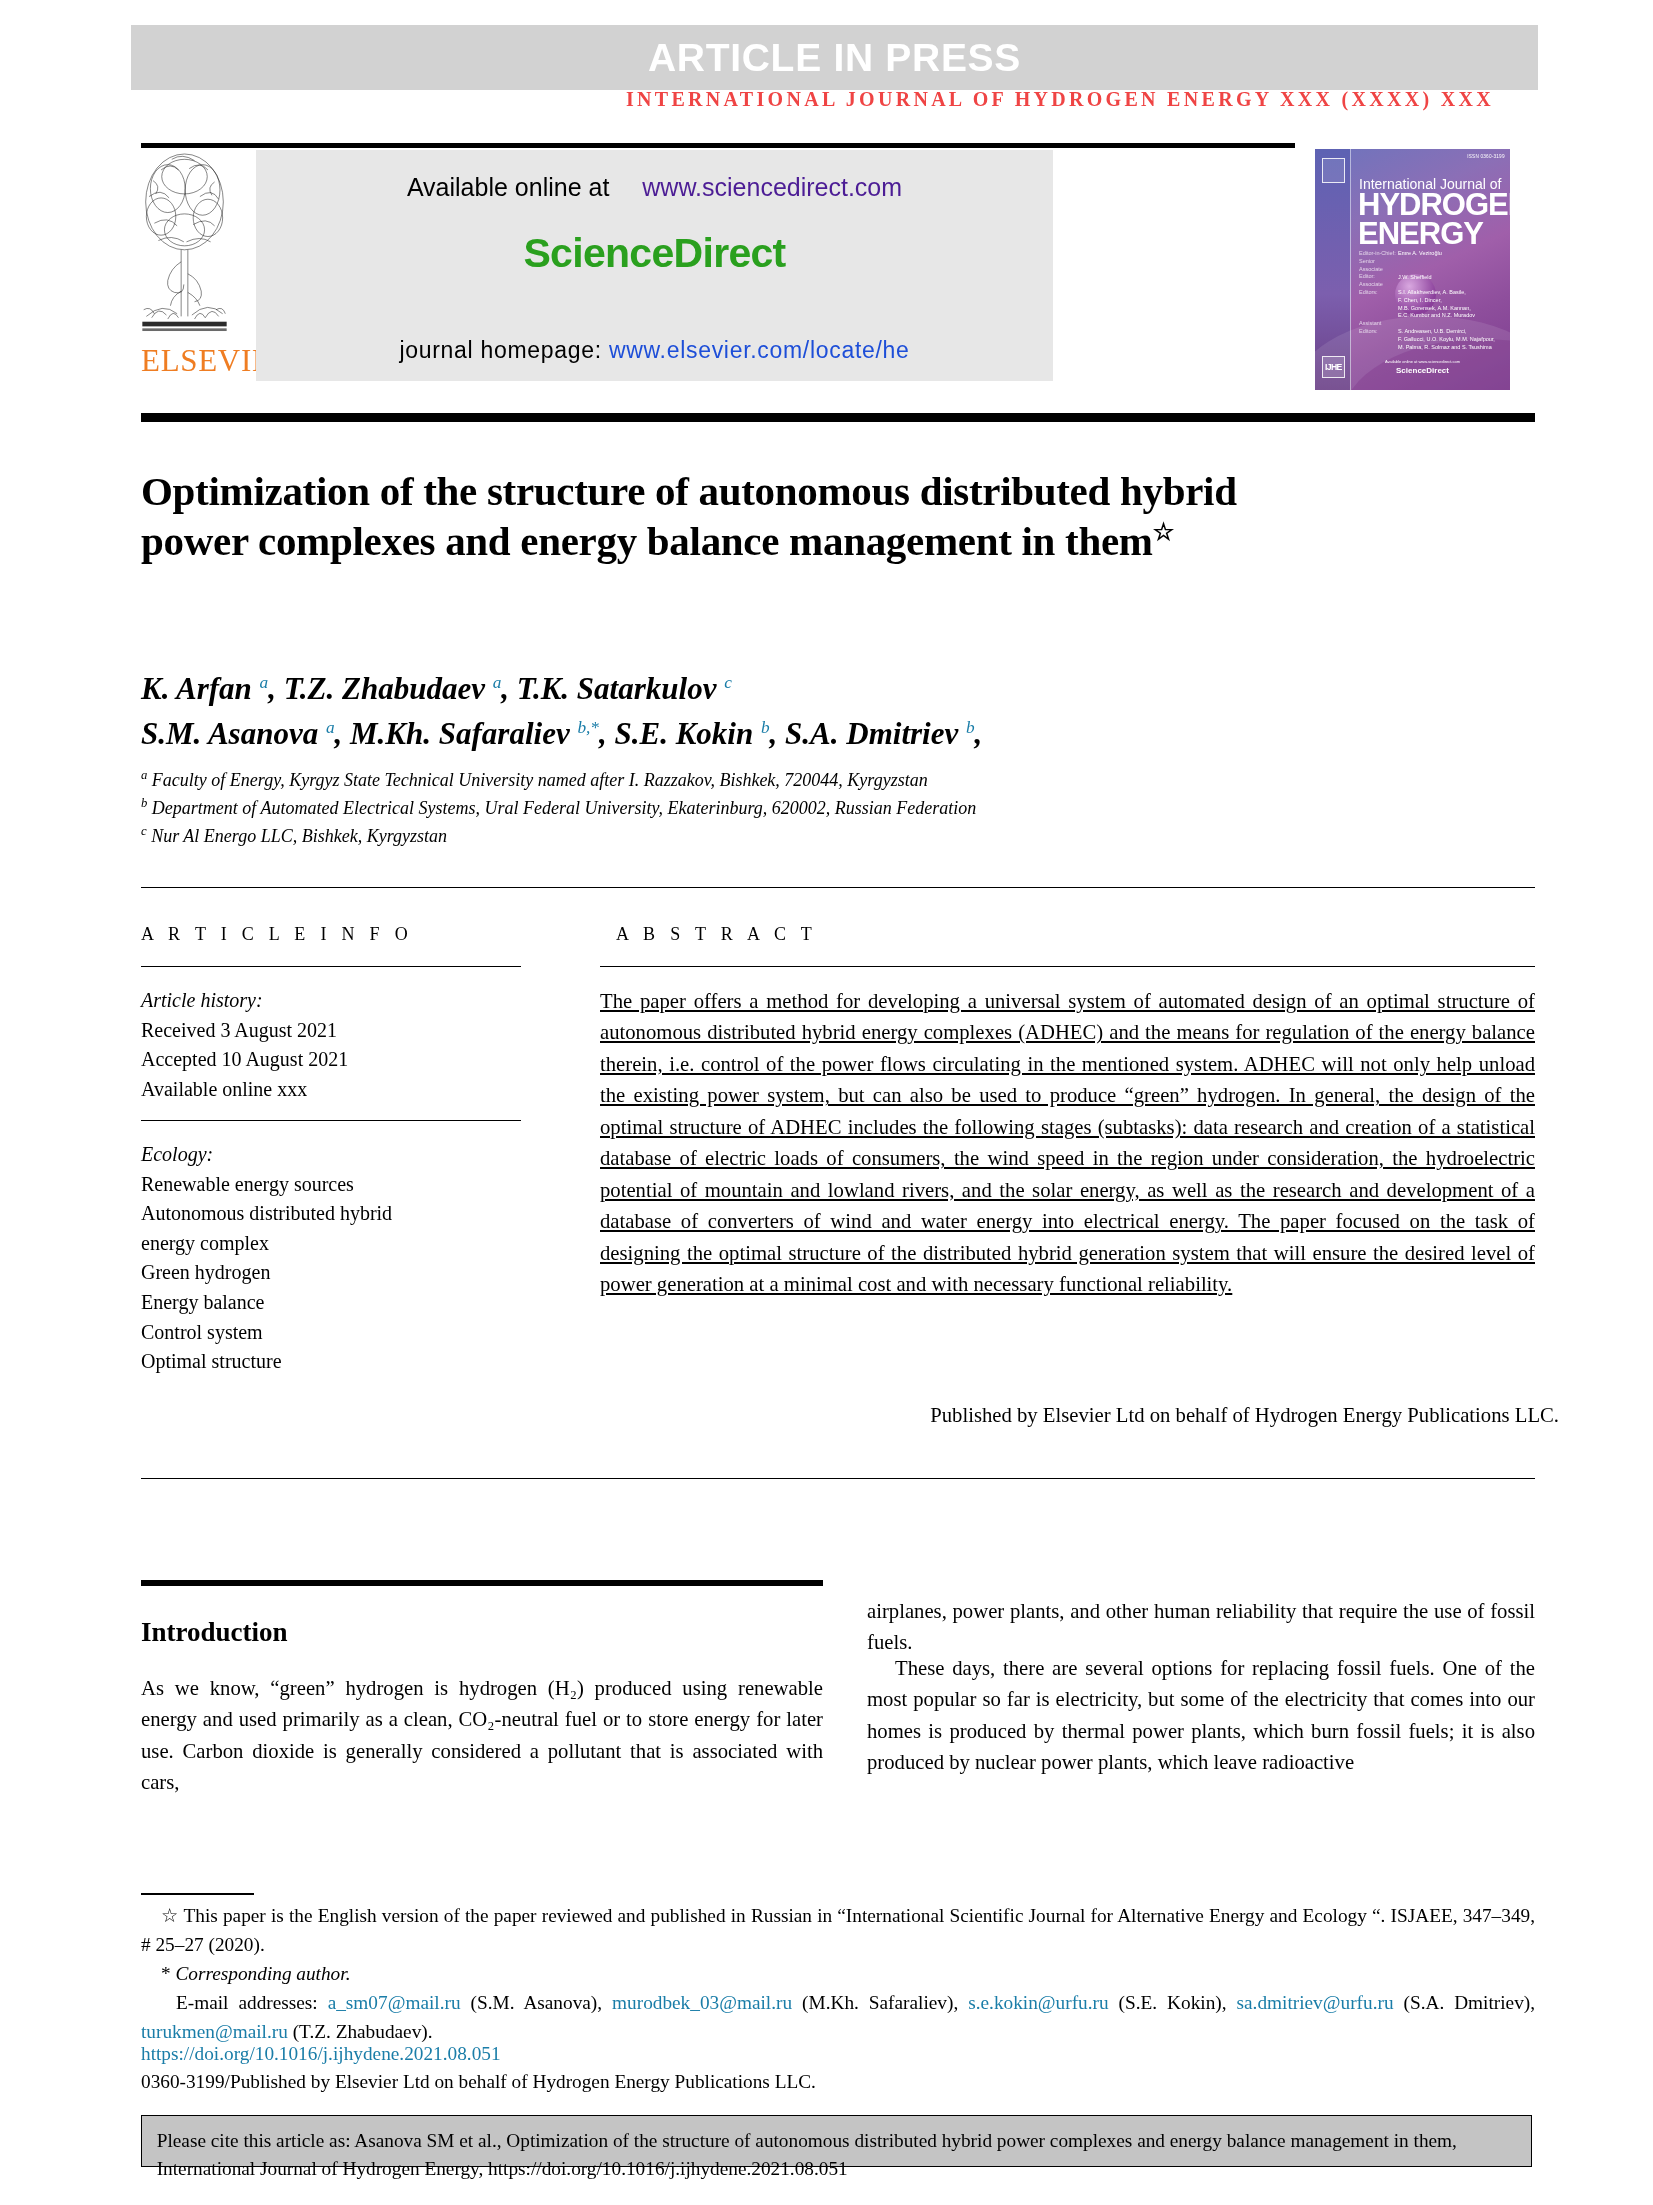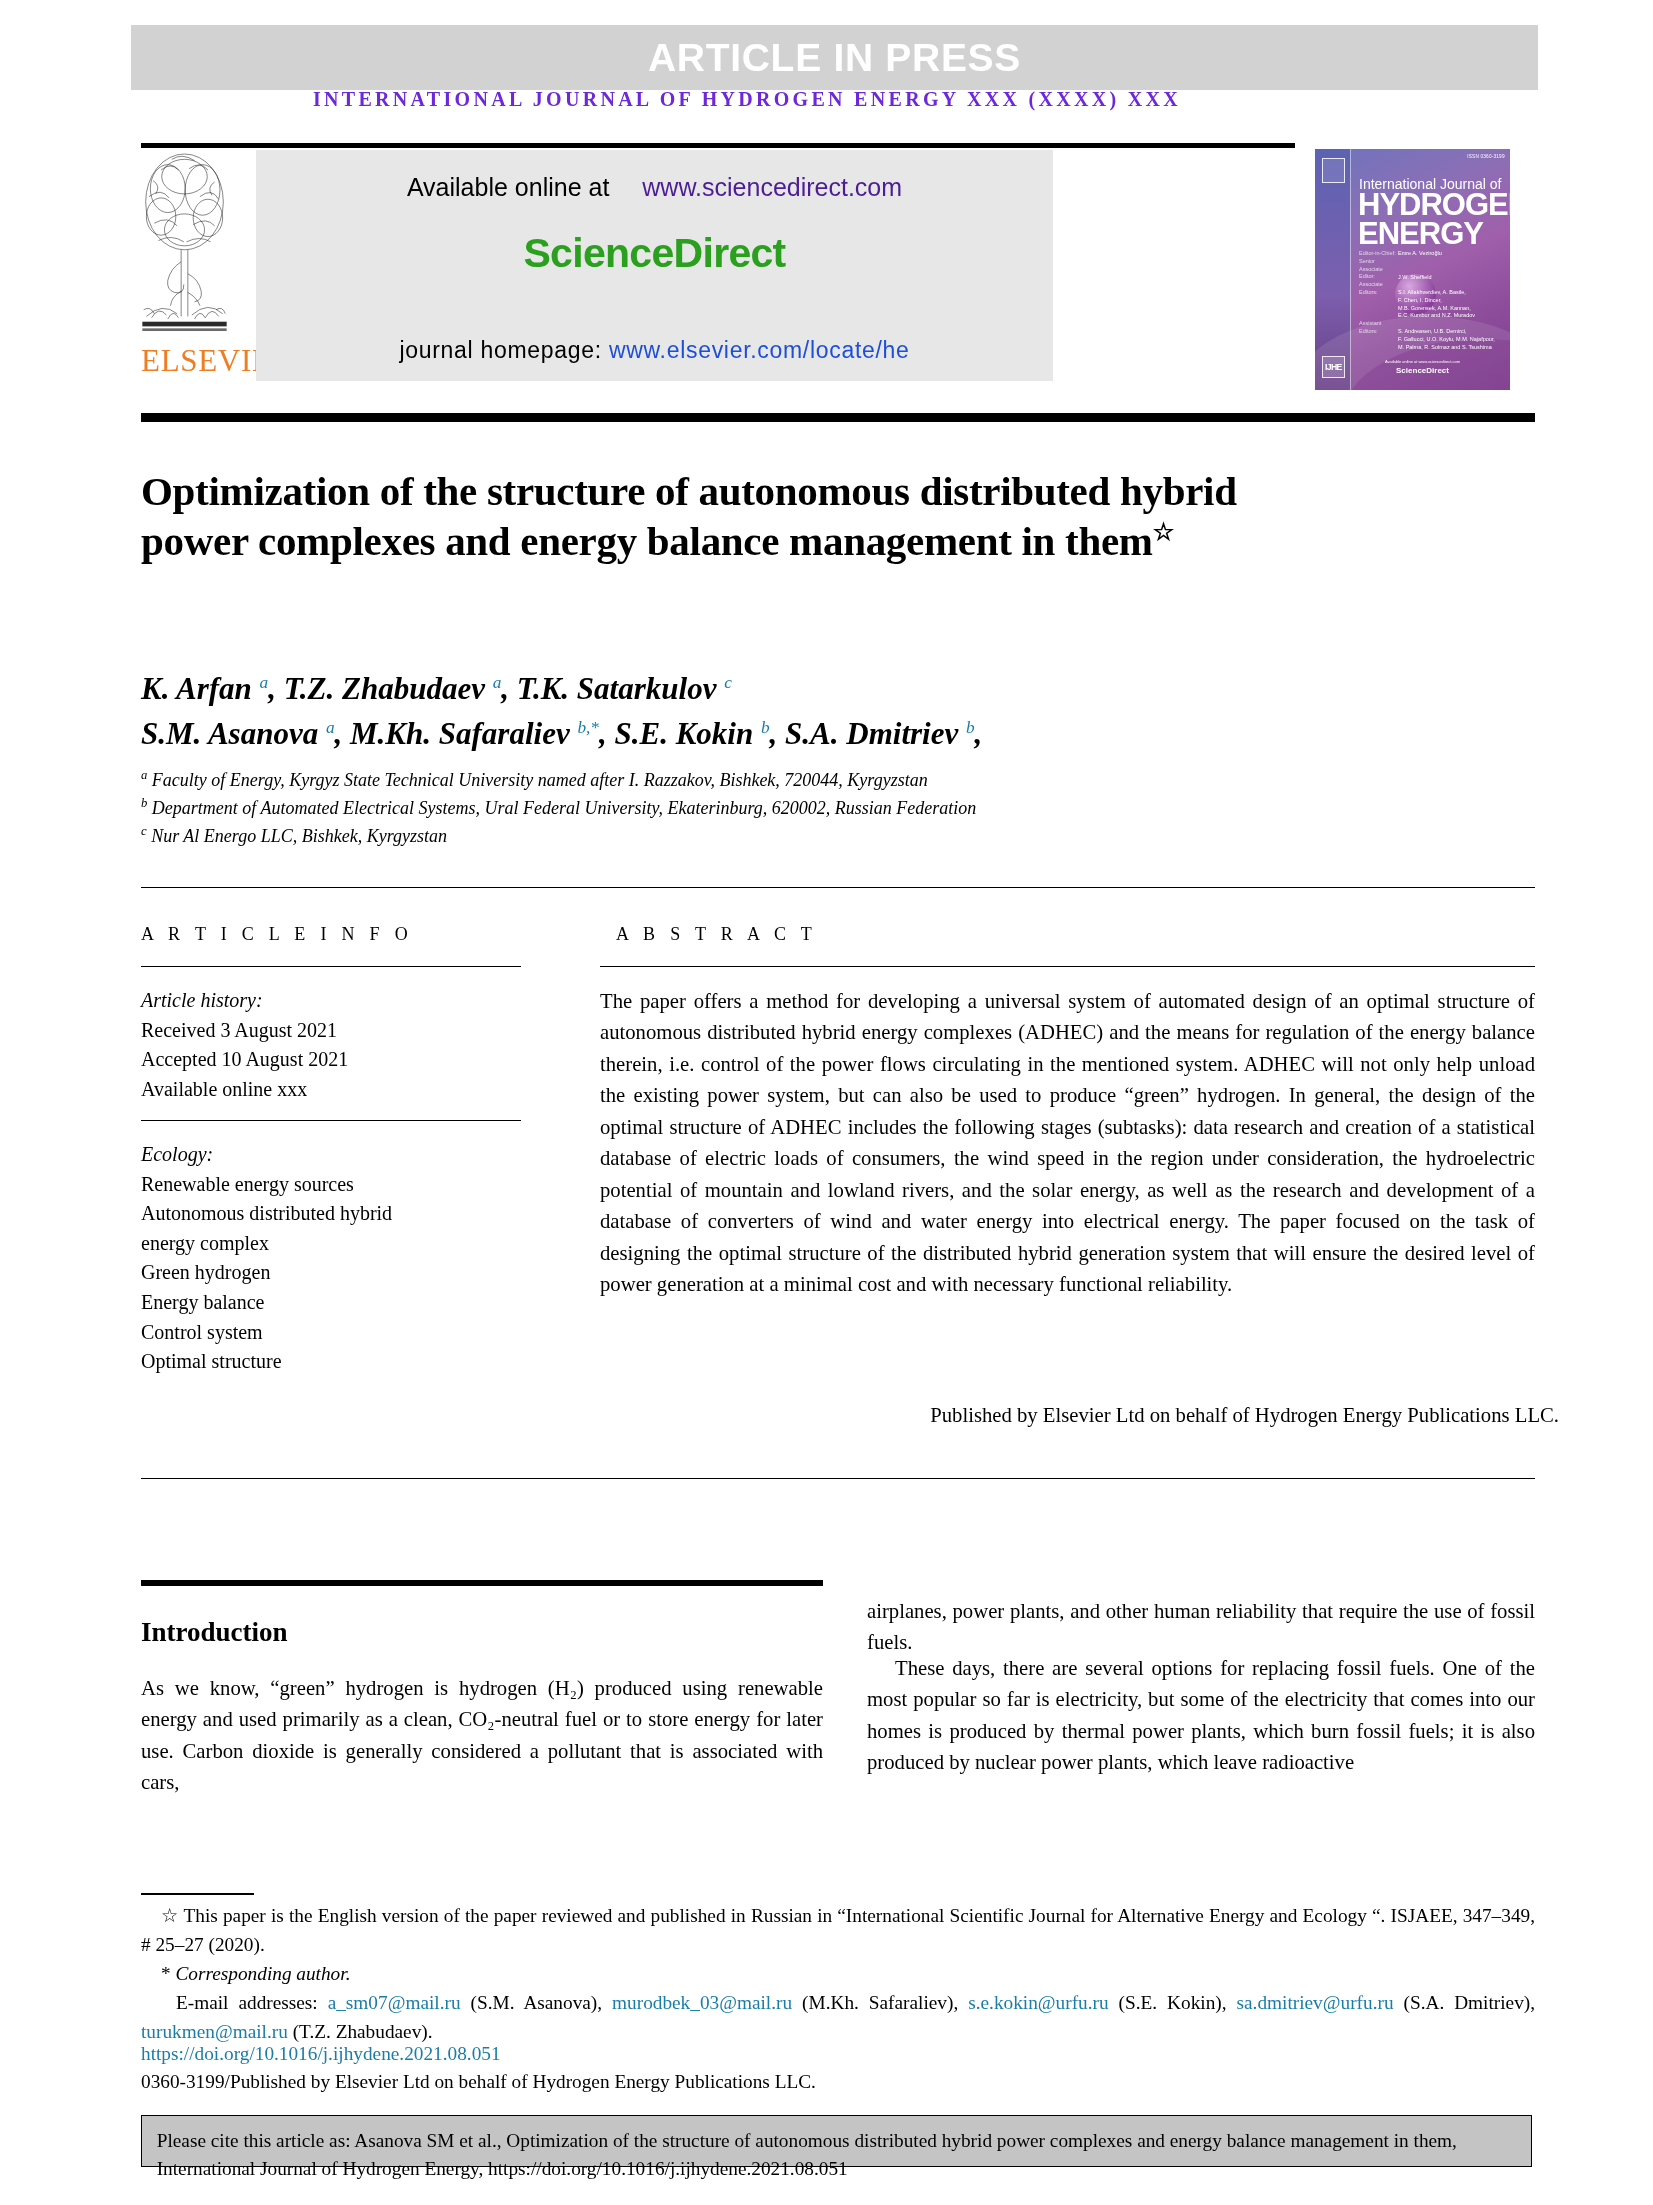--- a/index.html
+++ b/index.html
@@ -35,22 +35,22 @@
     font-size: 39px;
     letter-spacing: 0.7px;
   }
 
   
   #running-head {
     position: absolute;
     left: 0;
     top: 88px;
     width: 1494px;
-    text-align: center;
-    color: #6d28d9;
+    text-align: right;
+    color: #ef4444;
     font-family: "Liberation Serif", serif;
     font-size: 20px;
     letter-spacing: 3.3px;
     font-weight: 600;
   }
 
   
   #masthead-rule {
     position: absolute;
     left: 141px;
@@ -306,20 +306,21 @@
   }
   #abs-rule { position: absolute; left: 600px; top: 966px; width: 935px; height: 1.3px; background: #000; }
   #abstract-body {
     position: absolute;
     left: 600px;
     top: 986px;
     width: 935px;
     font-size: 20.7px;
     line-height: 1.52;
     text-align: justify;
+    text-decoration: underline;
   }
   #abstract-credit {
     position: absolute;
     left: 624px;
     top: 1404px;
     width: 935px;
     font-size: 20.7px;
     text-align: right;
   }
   #intro-rule {

